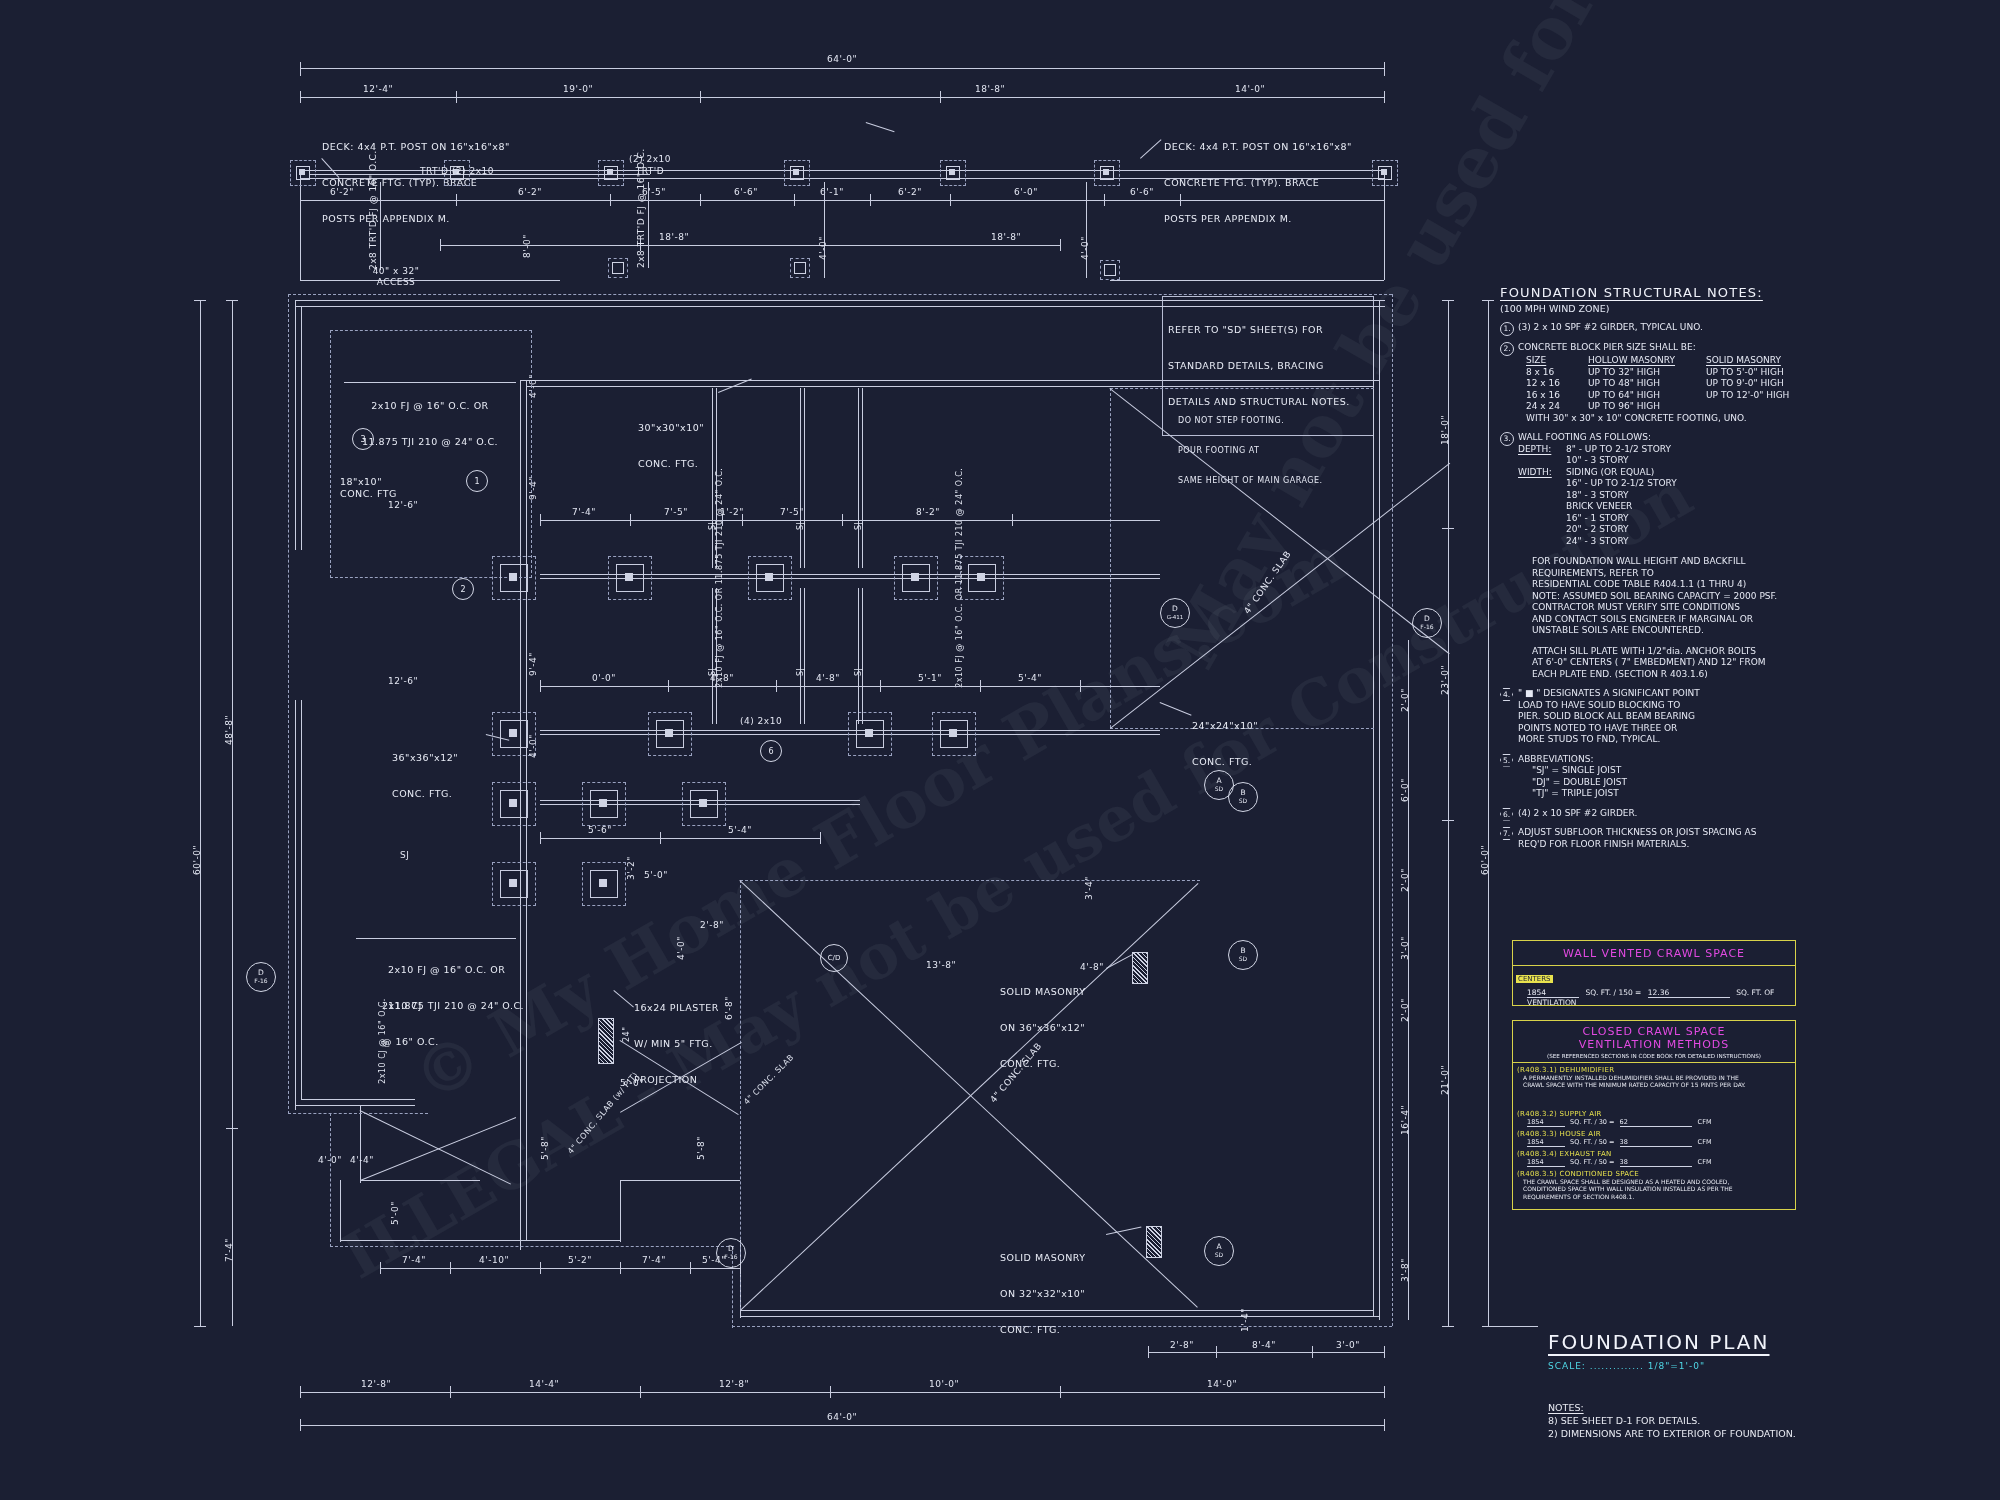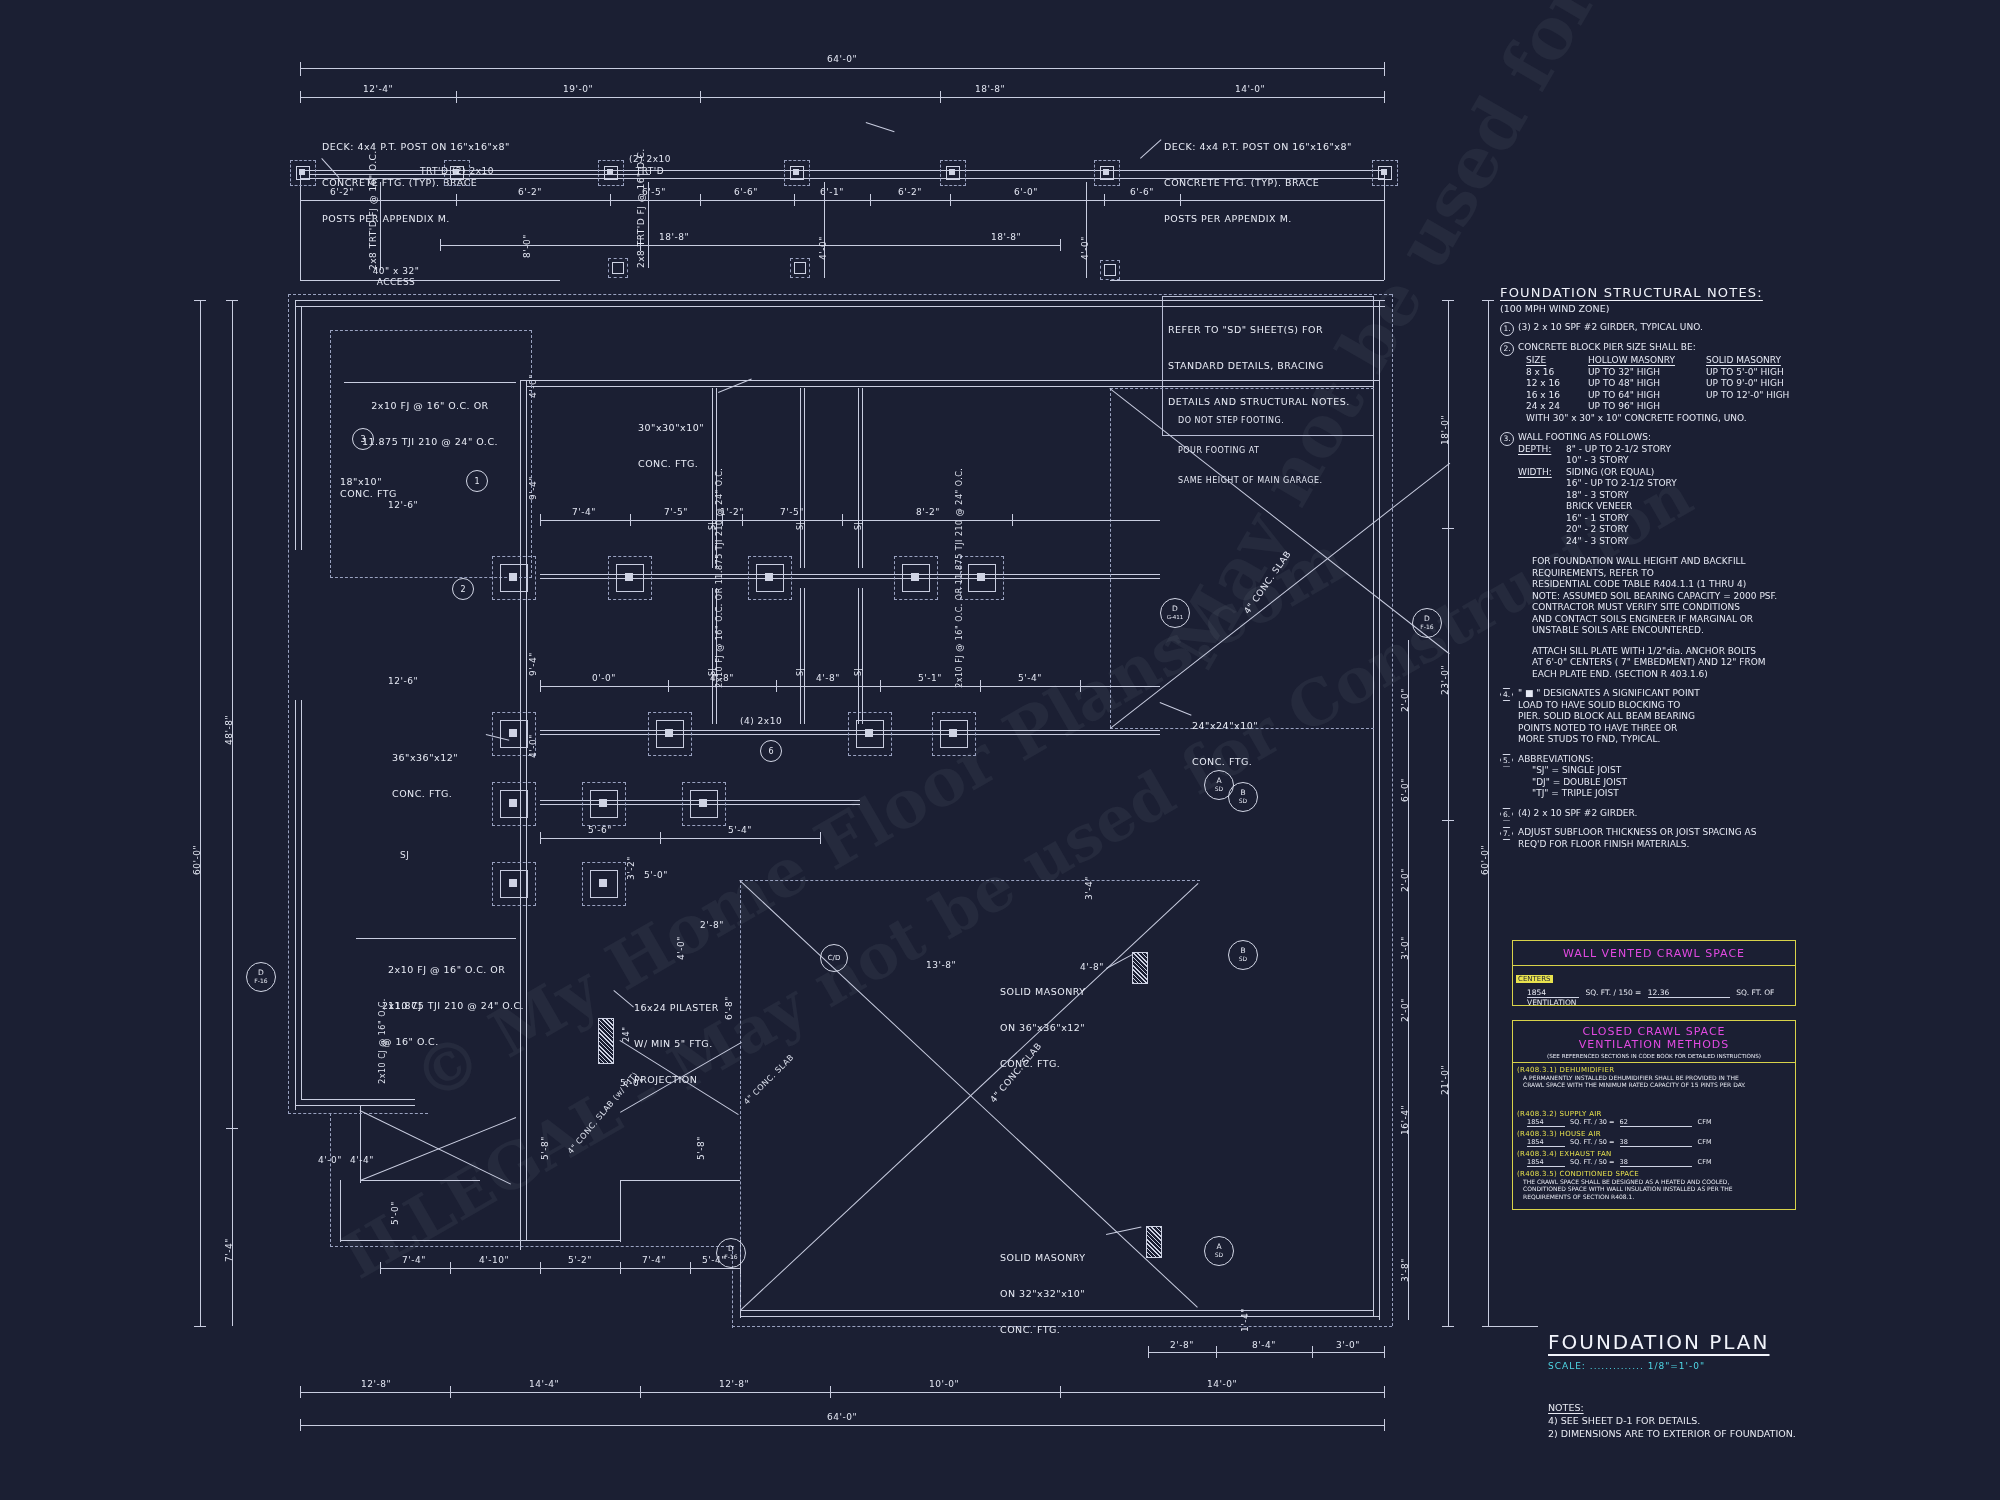--- a/index.html
+++ b/index.html
@@ -810,20 +810,20 @@
 
   <div id="titleblock">
     <div class="tb-title">FOUNDATION PLAN</div>
     <div class="tb-scale">
       <span>SCALE:</span>
       <span>..............</span>
       <span>1/8"=1'-0"</span>
     </div>
     <div style="margin-top:30px;font-size:9.5px;line-height:13px;">
       <div class="ul" style="display:inline-block;">NOTES:</div>
-      <div>4)  SEE SHEET D-1 FOR DETAILS.</div>
+      <div>8)  SEE SHEET D-1 FOR DETAILS.</div>
       <div>2)  DIMENSIONS ARE TO EXTERIOR OF FOUNDATION.</div>
     </div>
   </div>
 
   <div class="h" style="left:1488px;top:1326px;width:50px;"></div>
 
 </div>
 
 </body></html>

